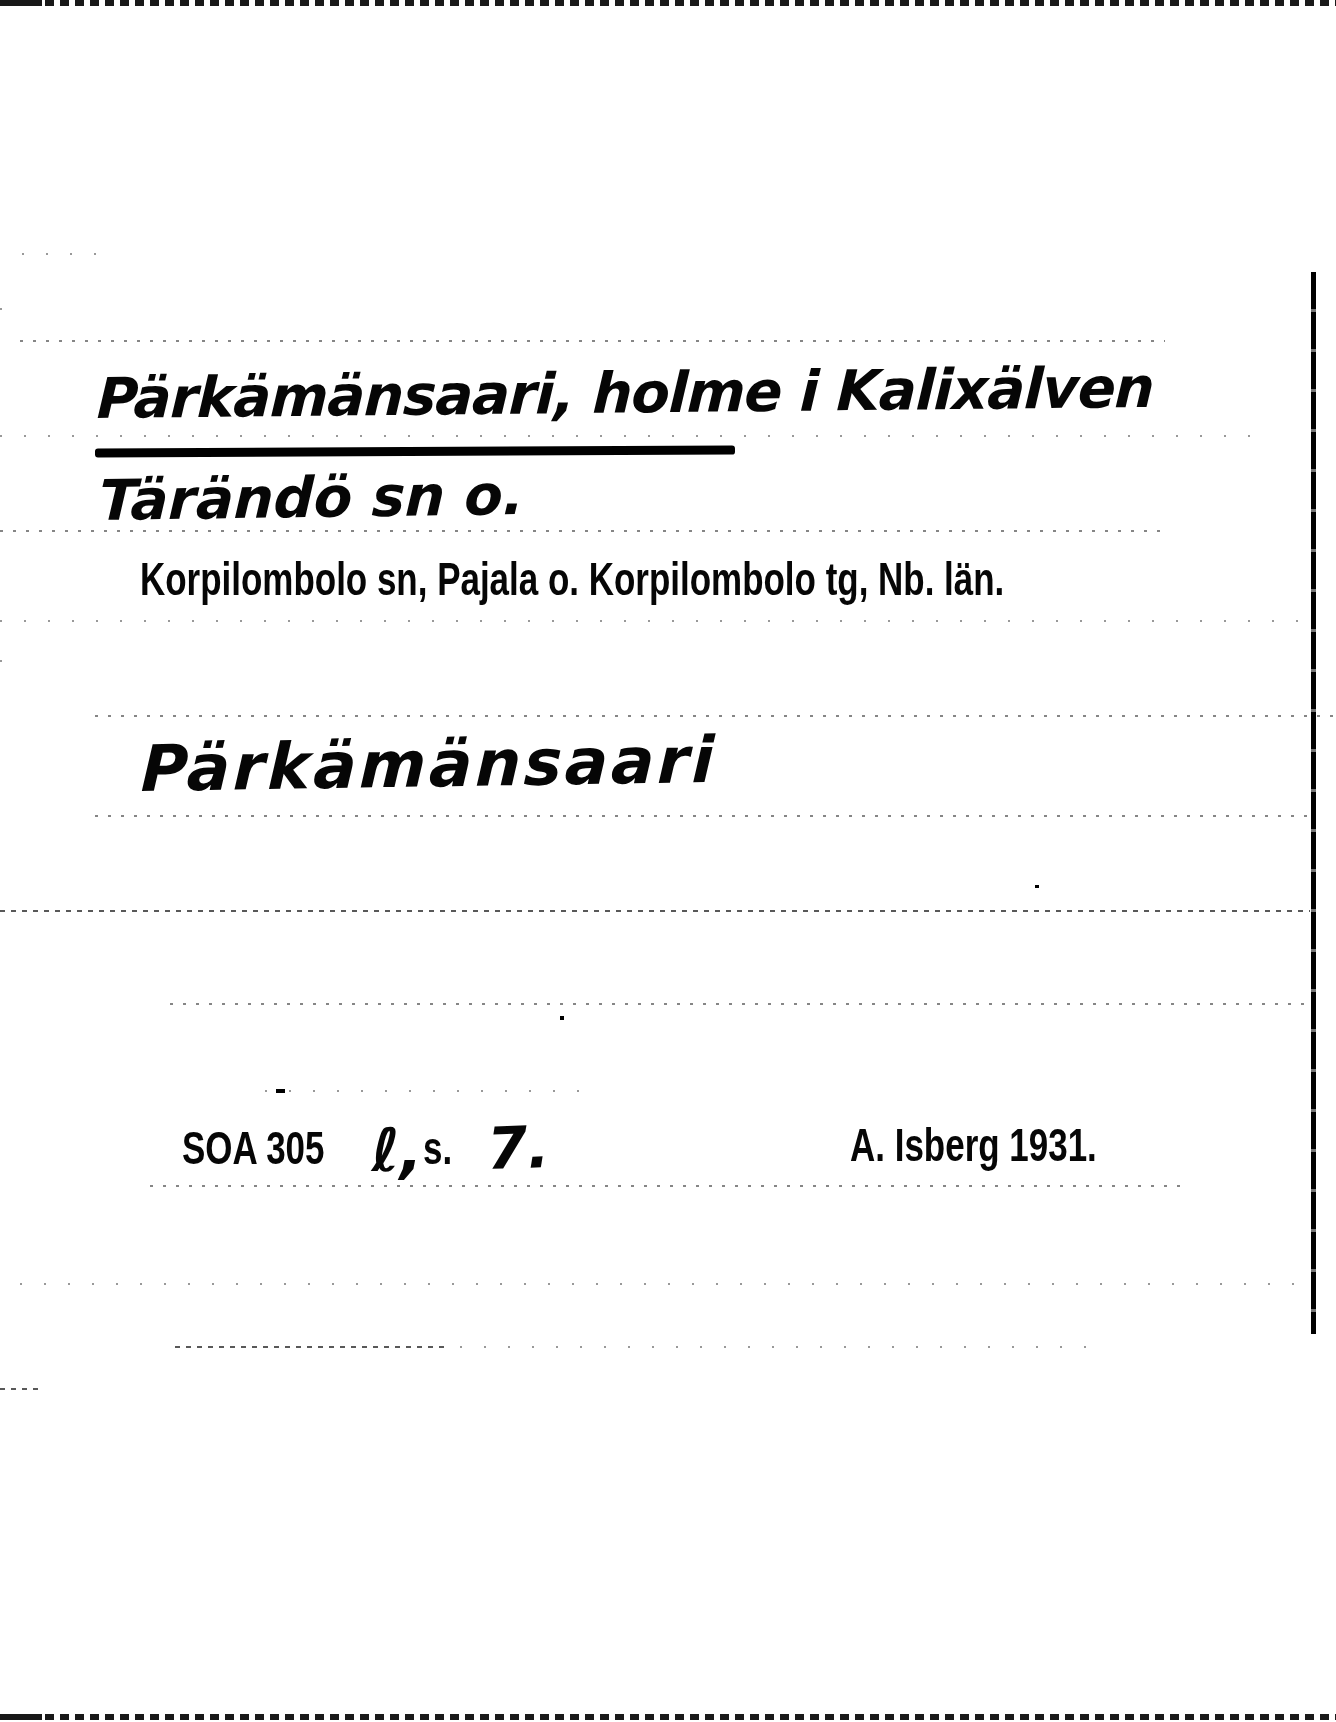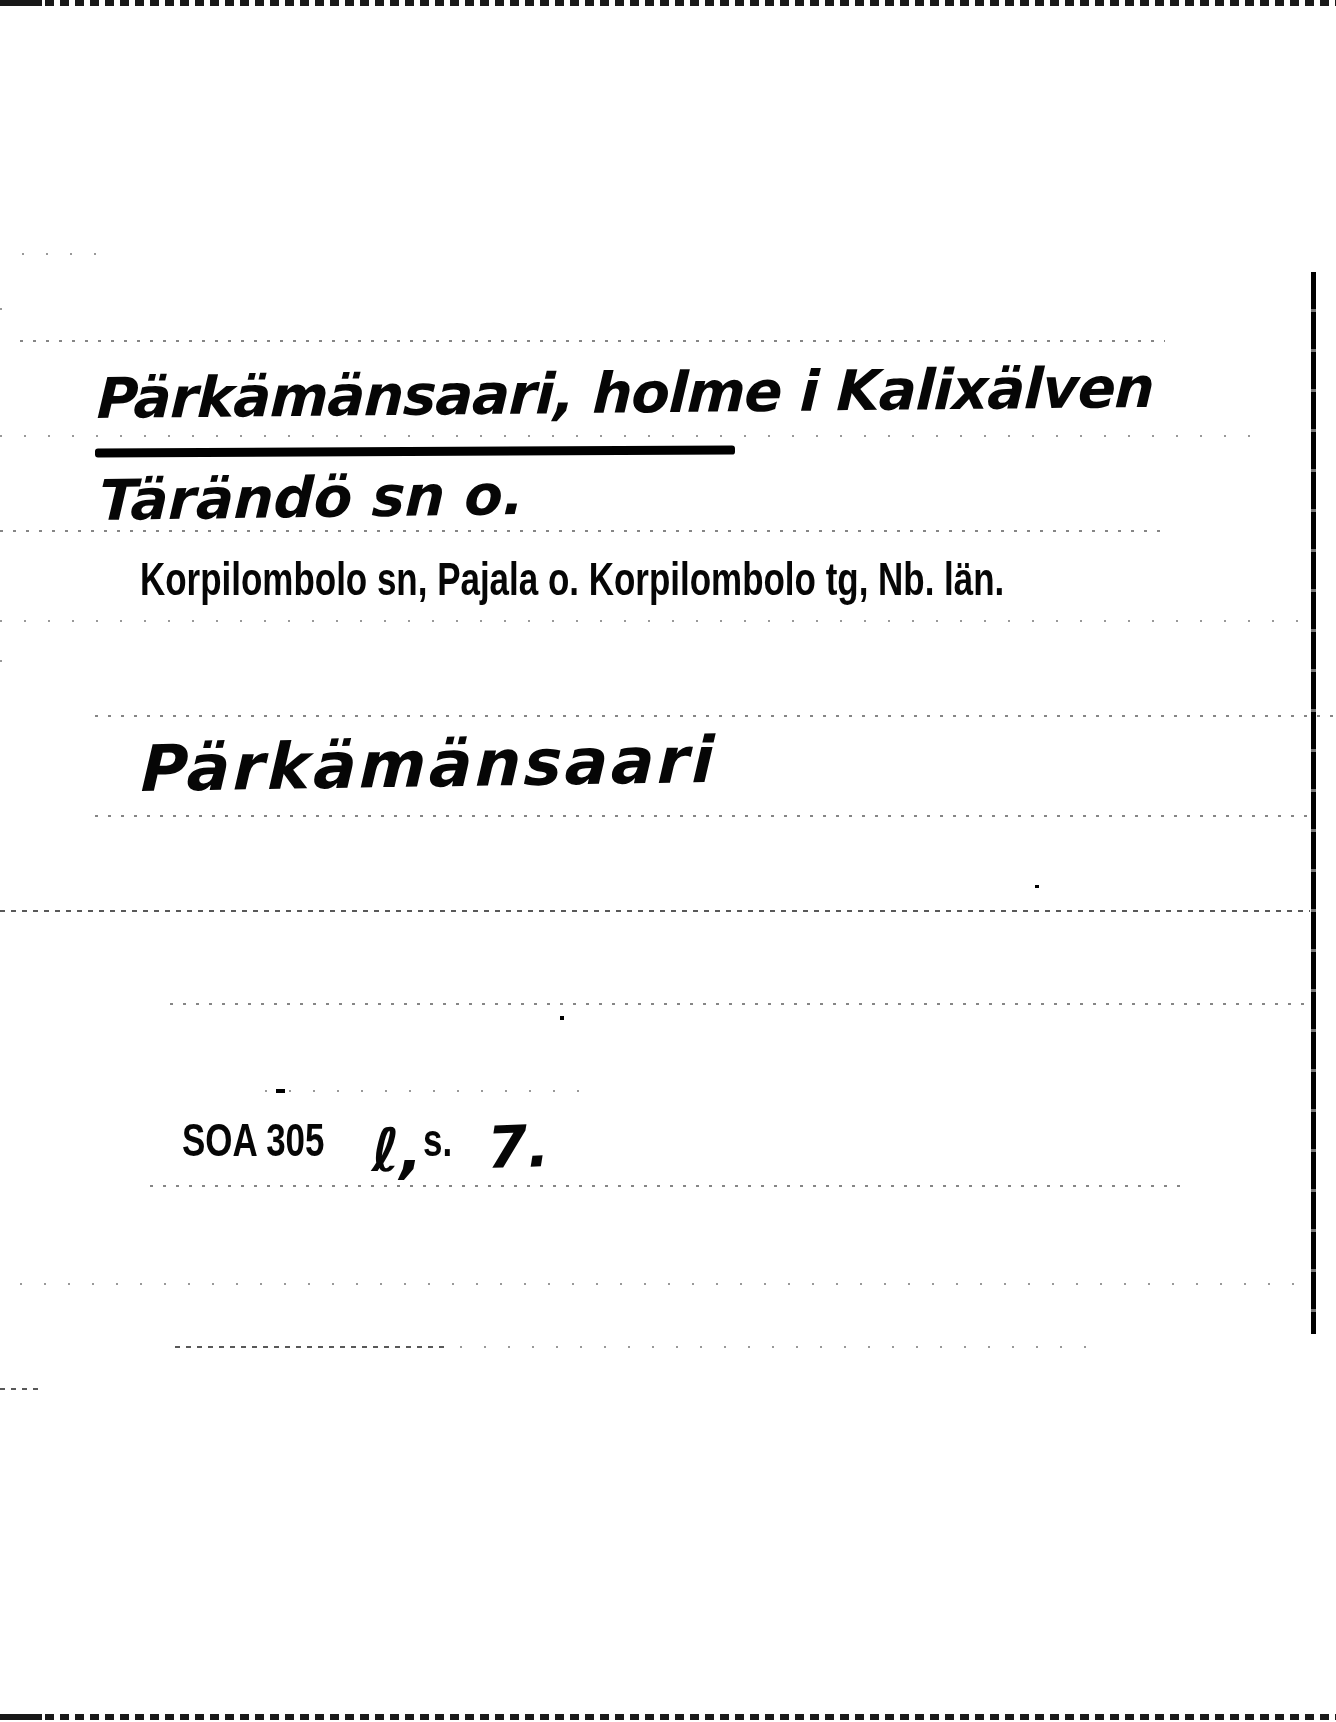--- a/index.html
+++ b/index.html
@@ -55,21 +55,21 @@
   }
   
   .typed{
     position:absolute;
     font-family:"Liberation Sans",sans-serif;
     font-weight:700;
     white-space:nowrap;
     color:#060606;
   }
   .condense{display:inline-block;transform:scaleX(.76);transform-origin:left top;}
-  .ref-row{display:flex;align-items:flex-start;}
+  .ref-row{display:flex;align-items:center;}
   .ref-hand{
     font-family:"DejaVu Sans",sans-serif;
     font-style:italic;font-weight:700;
     position:relative;
   }
 </style>
 </head>
 <body>
 
 <div id="card">
@@ -121,15 +121,18 @@
 
   <div class="typed" style="left:182px;top:1113px;font-size:46px;">
     <span class="ref-row">
       <span class="condense">SOA 305</span>
       <span class="ref-hand" style="font-size:60px;top:2px;margin-left:2px;">ℓ,</span>
       <span class="condense">s.</span>
       <span class="ref-hand" style="font-size:58px;top:0;margin-left:26px;transform:rotate(-2deg);">7.</span>
     </span>
   </div>
 
+  <div class="typed" style="left:850px;top:1118px;font-size:46px;">
+    <span class="condense">A. Isberg 1931.</span>
+  </div>
 
 
 </div>
 
 </body></html>

